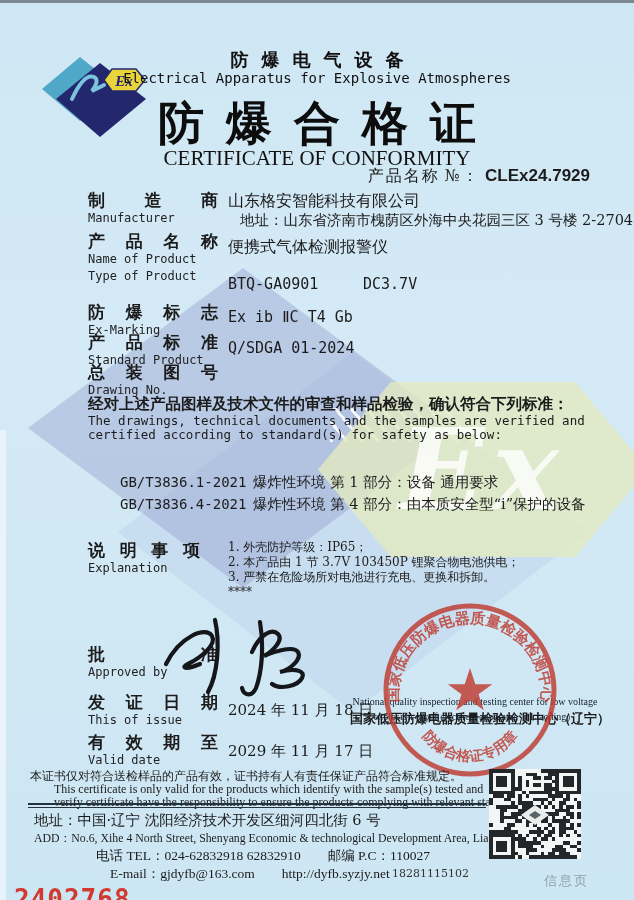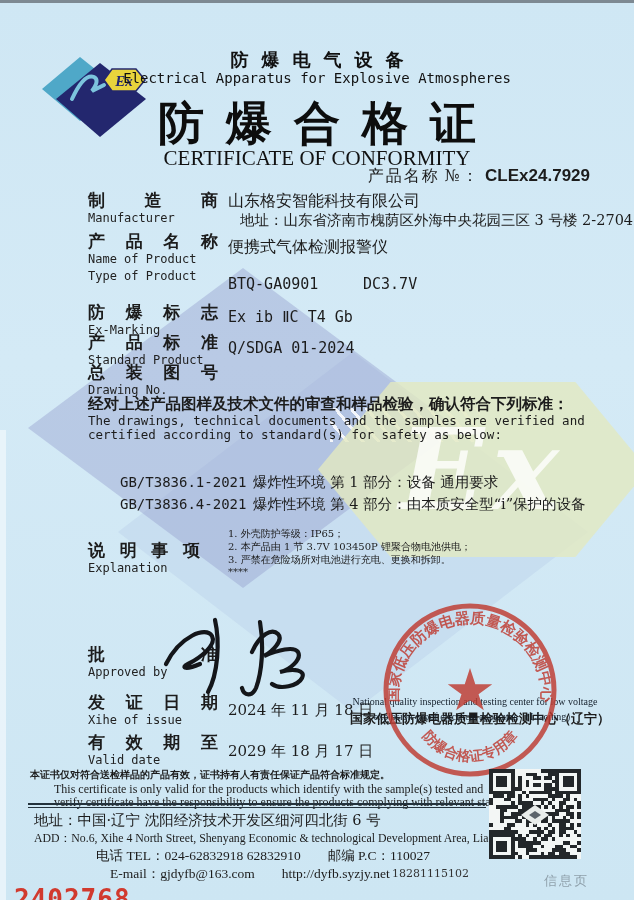--- a/index.html
+++ b/index.html
@@ -62,33 +62,33 @@
 
   
   .stmt-cn { position:absolute; left:88px; top:394px; font-size:15.5px; font-weight:bold; }
   .stmt-en1 { position:absolute; left:88px; top:413px; font-family:"DejaVu Sans Mono",monospace; font-size:12.5px; }
   .stmt-en2 { position:absolute; left:88px; top:427px; font-family:"DejaVu Sans Mono",monospace; font-size:12.5px; }
   .std-row { position:absolute; left:120px; white-space:nowrap; }
   .std-code { font-family:"DejaVu Sans Mono",monospace; font-size:14px; display:inline-block; width:128px; }
   .std-desc { font-size:14.5px; }
 
   
-  .exp-items { position:absolute; left:228px; top:528px; font-size:10px; line-height:1.18; }
+  .exp-items { position:absolute; left:228px; top:540px; font-size:12px; line-height:1.18; }
   .exp-items div { margin-bottom:1px; white-space:nowrap; }
 
   
   .sig { position:absolute; left:160px; top:612px; }
   .inst-cn { position:absolute; left:340px; top:710px; width:270px; text-align:right;
     font-size:13px; font-weight:bold; white-space:nowrap; }
   .inst-en { position:absolute; left:330px; width:290px; text-align:center;
     font-family:"Liberation Serif",serif; font-size:10px; color:#15202c; }
   .seal { position:absolute; left:380px; top:600px; opacity:.82; }
 
   
-  .disc-cn { position:absolute; left:30px; top:768px; font-size:10px; font-weight:bold; }
+  .disc-cn { position:absolute; left:30px; top:768px; font-size:12px; font-weight:normal; }
   .disc-en { position:absolute; left:30px; font-family:"Liberation Serif",serif; font-size:12px;margin-left:24px; }
   .rule { position:absolute; left:28px; top:803px; width:458px; height:5px;
     border-top:2px solid #23323c; border-bottom:1px solid #23323c; }
   .addr-cn { position:absolute; left:34px; top:811px; font-size:14.5px; }
   .addr-en { position:absolute; left:34px; top:831px; font-family:"Liberation Serif",serif; font-size:11.8px; }
   .tel { position:absolute; left:96px; top:847px; font-size:13.5px; font-family:"Liberation Serif",serif; }
   .email { position:absolute; left:110px; top:865px; font-size:13.5px; font-family:"Liberation Serif",serif; }
   .phone-small { position:absolute; left:392px; top:867px; font-size:11px; color:#333; }
   .serial { position:absolute; left:14px; top:862px; font-family:"DejaVu Sans Mono",monospace;
     font-size:26px; font-weight:bold; color:#d13a2e; letter-spacing:1px;margin-top:22px; }
@@ -221,30 +221,30 @@
           <path d="M55,8 C60,30 58,62 48,80"></path>
           <path d="M92,40 C100,22 112,16 118,22 C124,28 112,40 104,44 C118,38 134,34 138,40 C142,47 130,58 120,60 C134,56 146,58 142,66 C138,74 120,78 112,72"></path>
           <path d="M100,10 C104,34 102,60 96,76 C92,85 84,84 82,76"></path>
         </g>
       </svg>
     </div>
 
     <div class="row" style="top:693px">
       <div class="lab">
           <div class="lab-cn">发证日期</div>
-        <div class="lab-en">Xihe of issue</div>
+        <div class="lab-en">This of issue</div>
         </div>
       <div class="val" style="top:8px;font-size:15px">2024 年 11 月 18 日</div>
     </div>
     <div class="row" style="top:733px">
       <div class="lab">
           <div class="lab-cn">有效期至</div>
         <div class="lab-en">Valid date</div>
         </div>
-      <div class="val" style="top:9px;font-size:15px">2029 年 18 月 17 日</div>
+      <div class="val" style="top:9px;font-size:15px">2029 年 11 月 17 日</div>
     </div>
 
     <div class="inst-cn">国家低压防爆电器质量检验检测中心（辽宁）</div>
     <div class="inst-en" style="top:696px">National quality inspection and testing center for low voltage</div>
     <div class="inst-en" style="top:710px">explosion-proof electrical apparatus （Liaoning）</div>
 
     <div class="seal">
       <svg width="180" height="180" viewBox="0 0 180 180">
         <defs>
           <path id="sealTop" d="M 20,112 A 72,72 0 1 1 160,112"></path>

